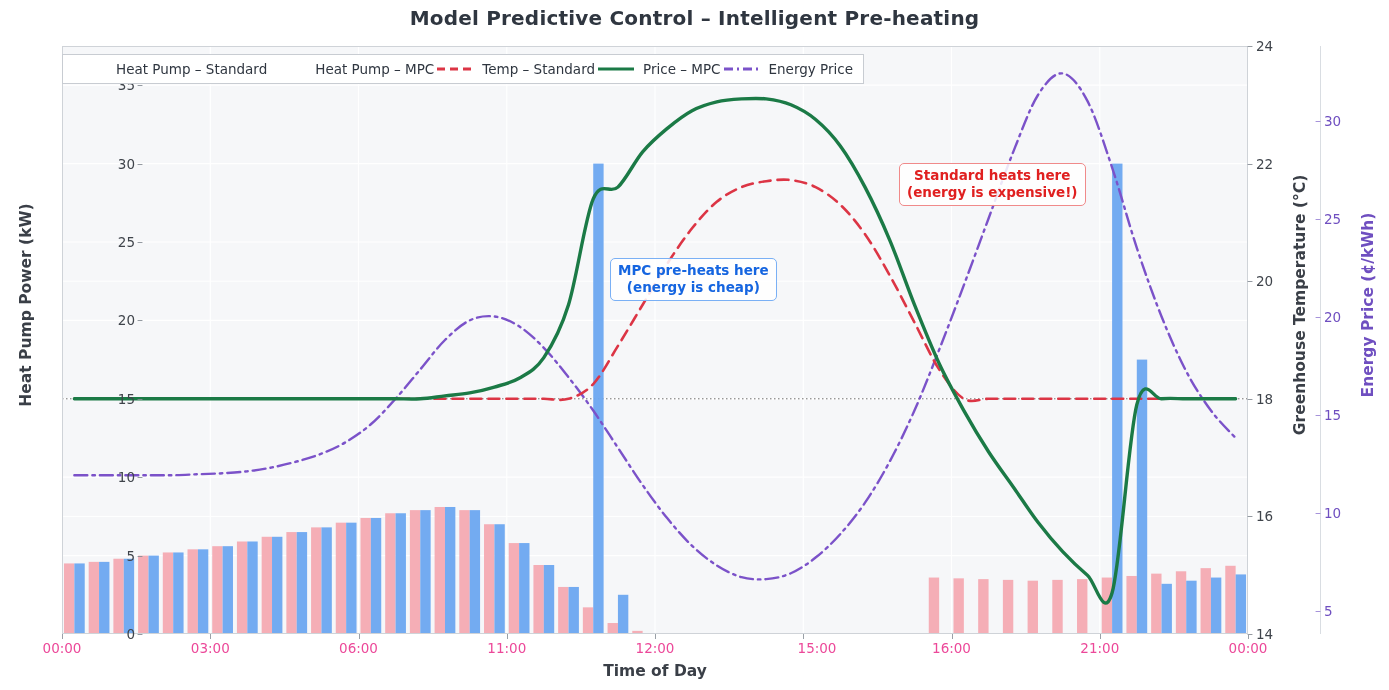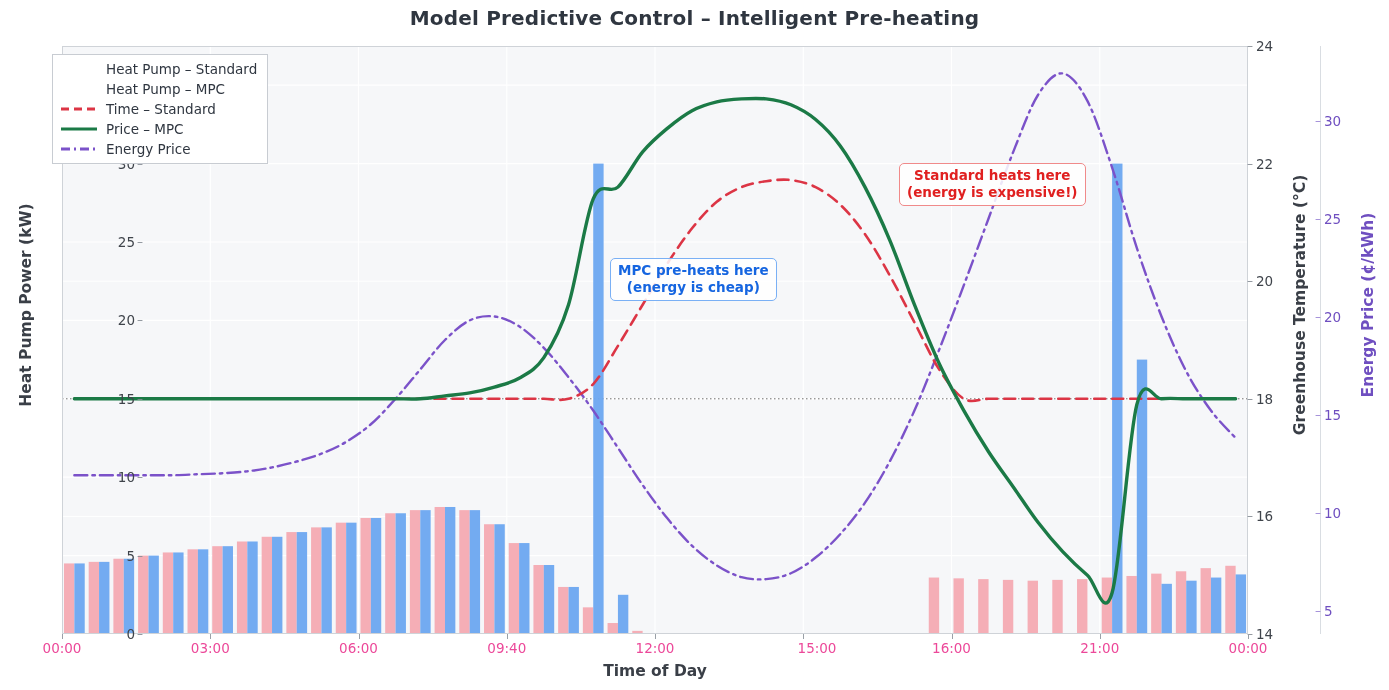--- a/index.html
+++ b/index.html
@@ -61,23 +61,23 @@
   #xlabel{
     position:absolute;left:0;top:662px;width:1310px;text-align:center;
     font-size:15.5px;font-weight:bold;color:#3a3f47;
   }
 
   
   #price-spine{position:absolute;left:1320px;top:46px;width:1px;height:588px;background:#d9dde2;}
 
   
   #legend{
-    position:absolute;left:52px;top:54px;background:#ffffff;
+    position:absolute;left:62px;top:54px;background:#ffffff;
     border:1px solid #c8ccd2;padding:5px 10px 6px 8px;
-    display:flex;flex-direction:column;gap:3px;z-index:40;
+    display:flex;flex-direction:row;gap:3px;z-index:40;
   }
   .legend-row{display:flex;align-items:center;height:17px;}
   .legend-key{width:36px;height:14px;margin-right:9px;position:relative;}
   .legend-text{font-size:13.5px;color:#2f3640;white-space:nowrap;}
   .lk-patch{width:36px;height:13px;border-radius:1px;}
   .lk-line{position:absolute;top:6px;left:0;width:36px;height:3px;}
 
   
   .annot{
     position:absolute;z-index:35;border-radius:5px;padding:3px 7px;
@@ -221,21 +221,21 @@
       <div class="rtick2" style="top:316.5px"><span class="dash">–</span>20</div>
       <div class="rtick2" style="top:218.5px"><span class="dash">–</span>25</div>
       <div class="rtick2" style="top:120.5px"><span class="dash">–</span>30</div>
       <div class="xtickmark" style="left:62.0px"></div>
       <div class="xtick" style="left:62.0px">00:00</div>
       <div class="xtickmark" style="left:210.3px"></div>
       <div class="xtick" style="left:210.3px">03:00</div>
       <div class="xtickmark" style="left:358.5px"></div>
       <div class="xtick" style="left:358.5px">06:00</div>
       <div class="xtickmark" style="left:506.8px"></div>
-      <div class="xtick" style="left:506.8px">09:40</div>
+      <div class="xtick" style="left:506.8px">11:00</div>
       <div class="xtickmark" style="left:655.0px"></div>
       <div class="xtick" style="left:655.0px">12:00</div>
       <div class="xtickmark" style="left:803.3px"></div>
       <div class="xtick" style="left:817px">15:00</div>
       <div class="xtickmark" style="left:951.5px"></div>
       <div class="xtick" style="left:951.5px">16:00</div>
       <div class="xtickmark" style="left:1099.8px"></div>
       <div class="xtick" style="left:1099.8px">21:00</div>
       <div class="xtickmark" style="left:1248.0px"></div>
       <div class="xtick" style="left:1248.0px">00:00</div>
@@ -254,21 +254,21 @@
       <div class="legend-row">
       <span class="legend-key"><span class="lk-patch" style="background:#6ba6f0"></span></span>
       <span class="legend-text">Heat Pump – MPC</span>
     </div>
       <div class="legend-row">
       <span class="legend-key">
           <svg class="lk-line" width="36" height="4" style="position:absolute;top:5px;left:0;overflow:visible">
             <line x1="0" y1="2" x2="36" y2="2" stroke="#dc3545" stroke-width="3" stroke-dasharray="8,5" stroke-linecap="butt"></line>
           </svg>
         </span>
-      <span class="legend-text">Time – Standard</span>
+      <span class="legend-text">Temp – Standard</span>
     </div>
       <div class="legend-row">
       <span class="legend-key">
           <svg class="lk-line" width="36" height="4" style="position:absolute;top:5px;left:0;overflow:visible">
             <line x1="0" y1="2" x2="36" y2="2" stroke="#1b7a46" stroke-width="3" stroke-linecap="butt"></line>
           </svg>
         </span>
       <span class="legend-text">Price – MPC</span>
     </div>
       <div class="legend-row">

